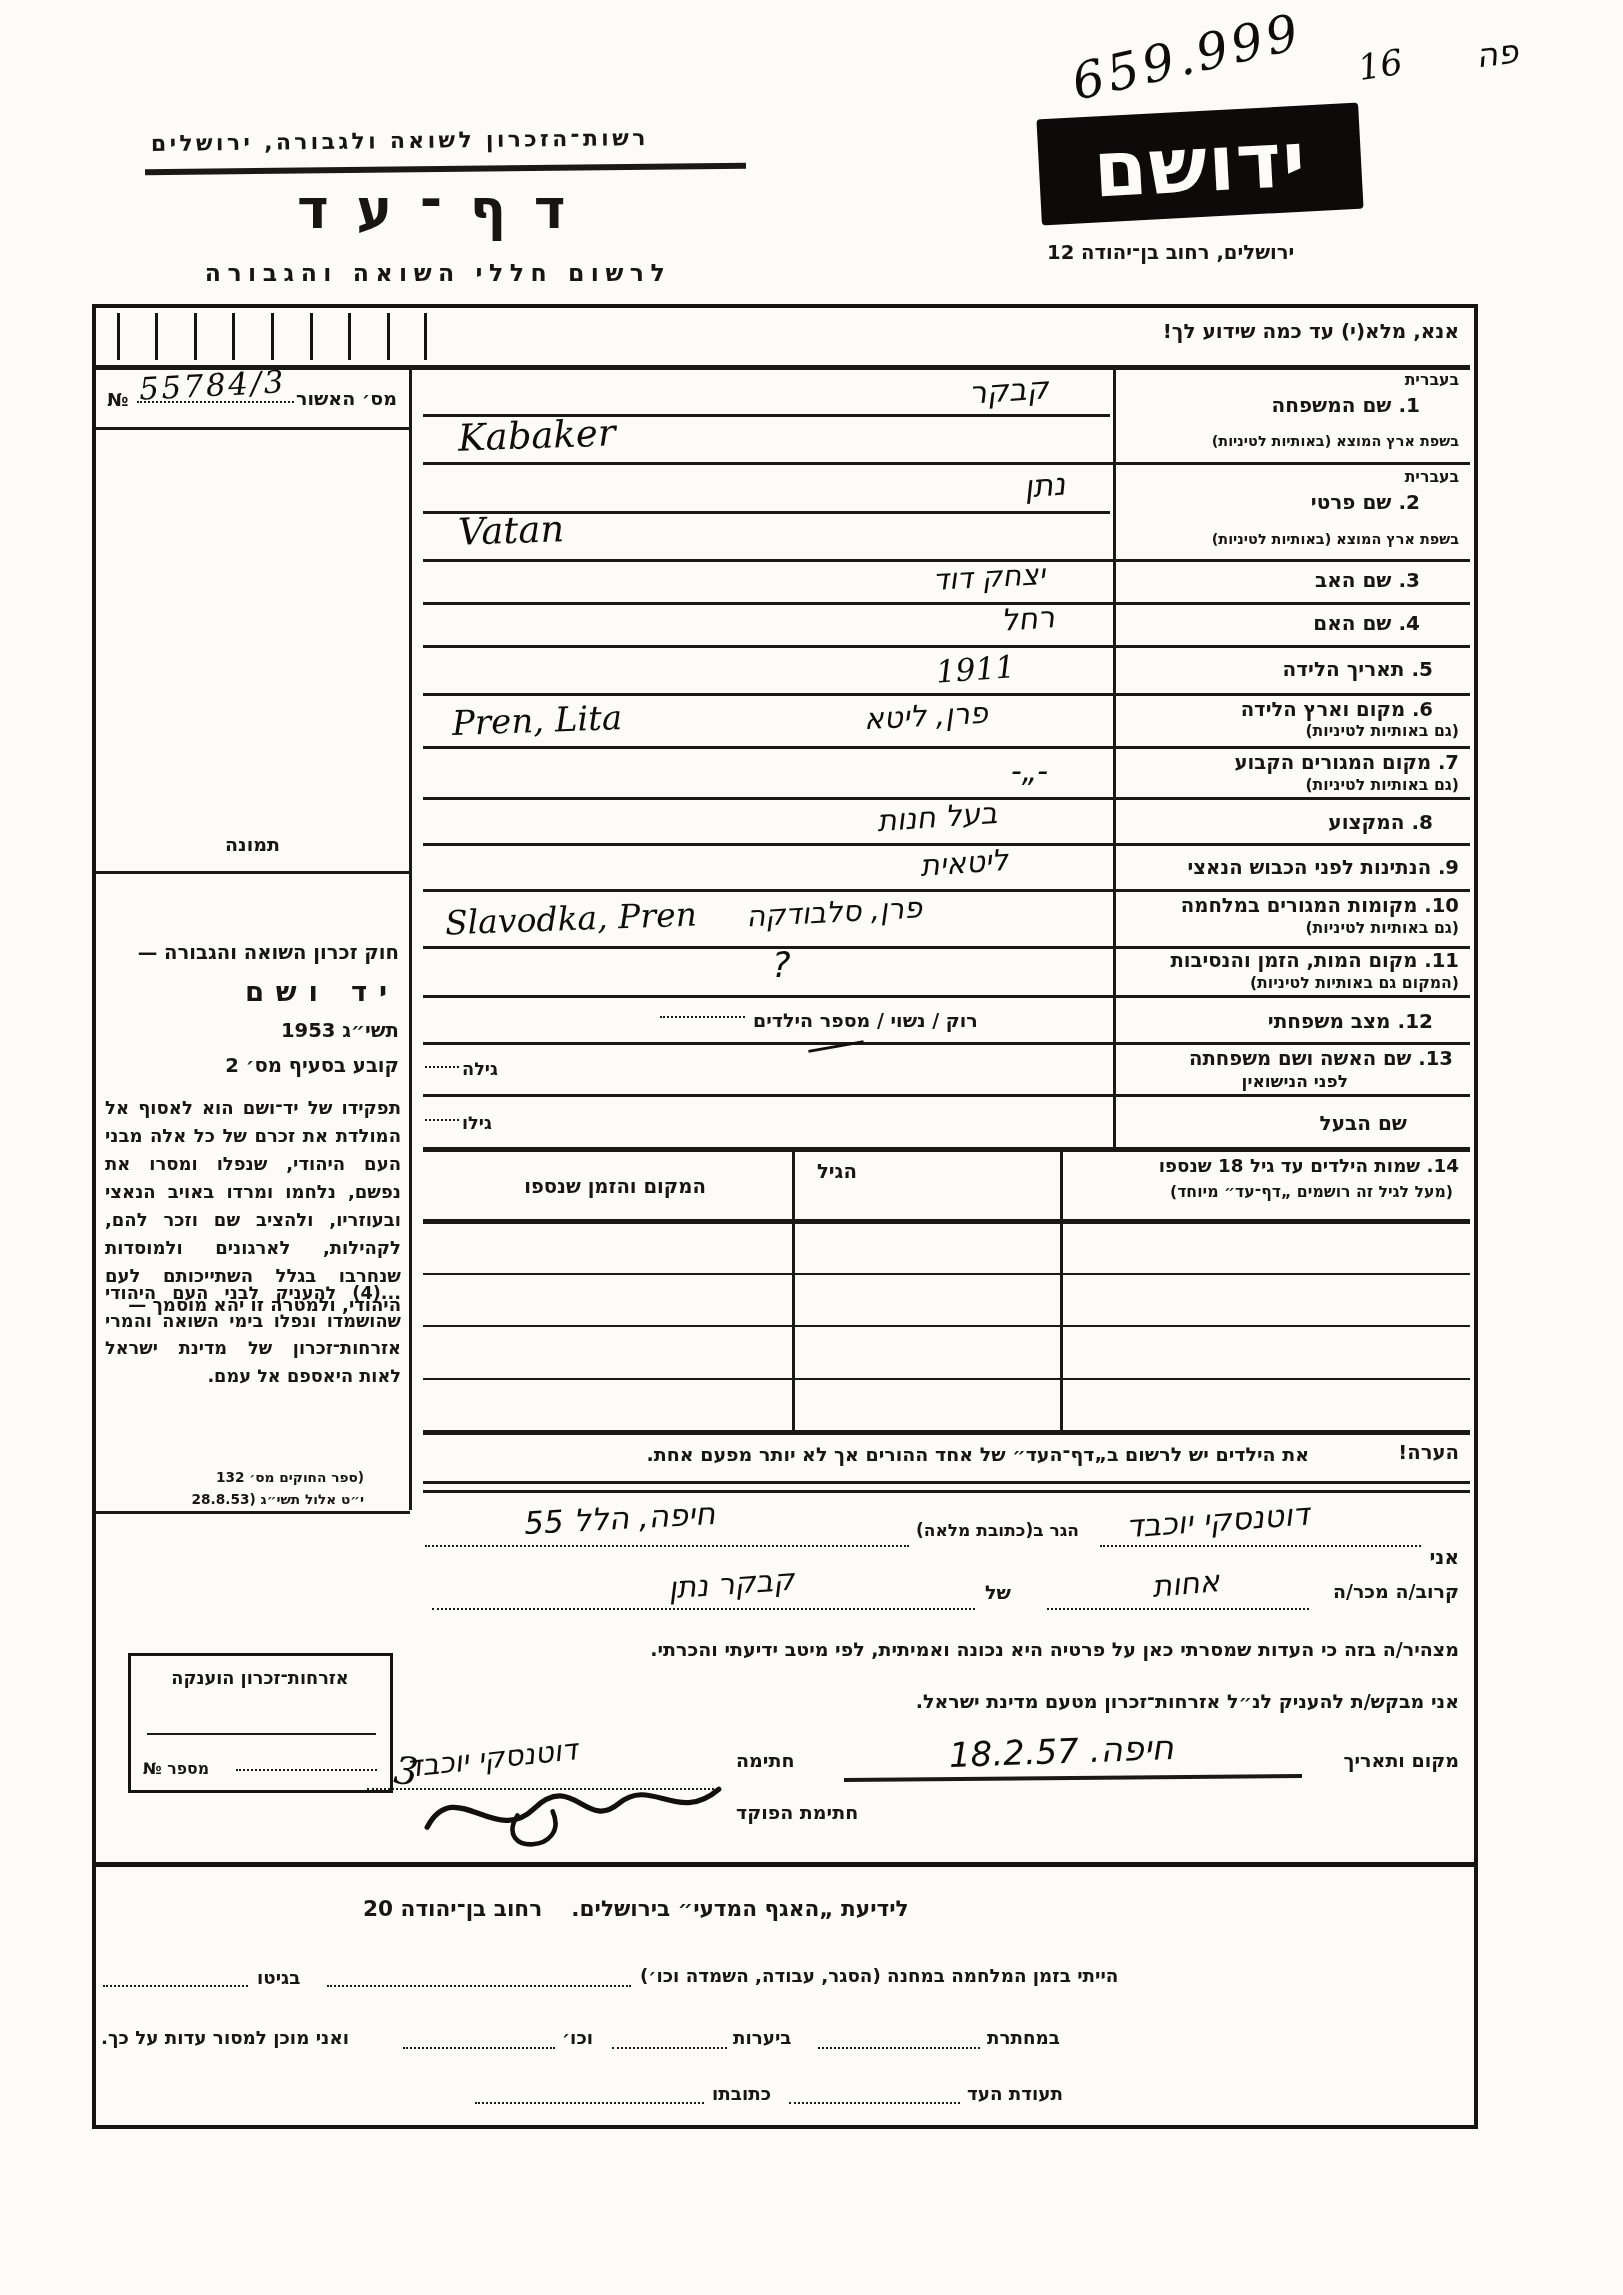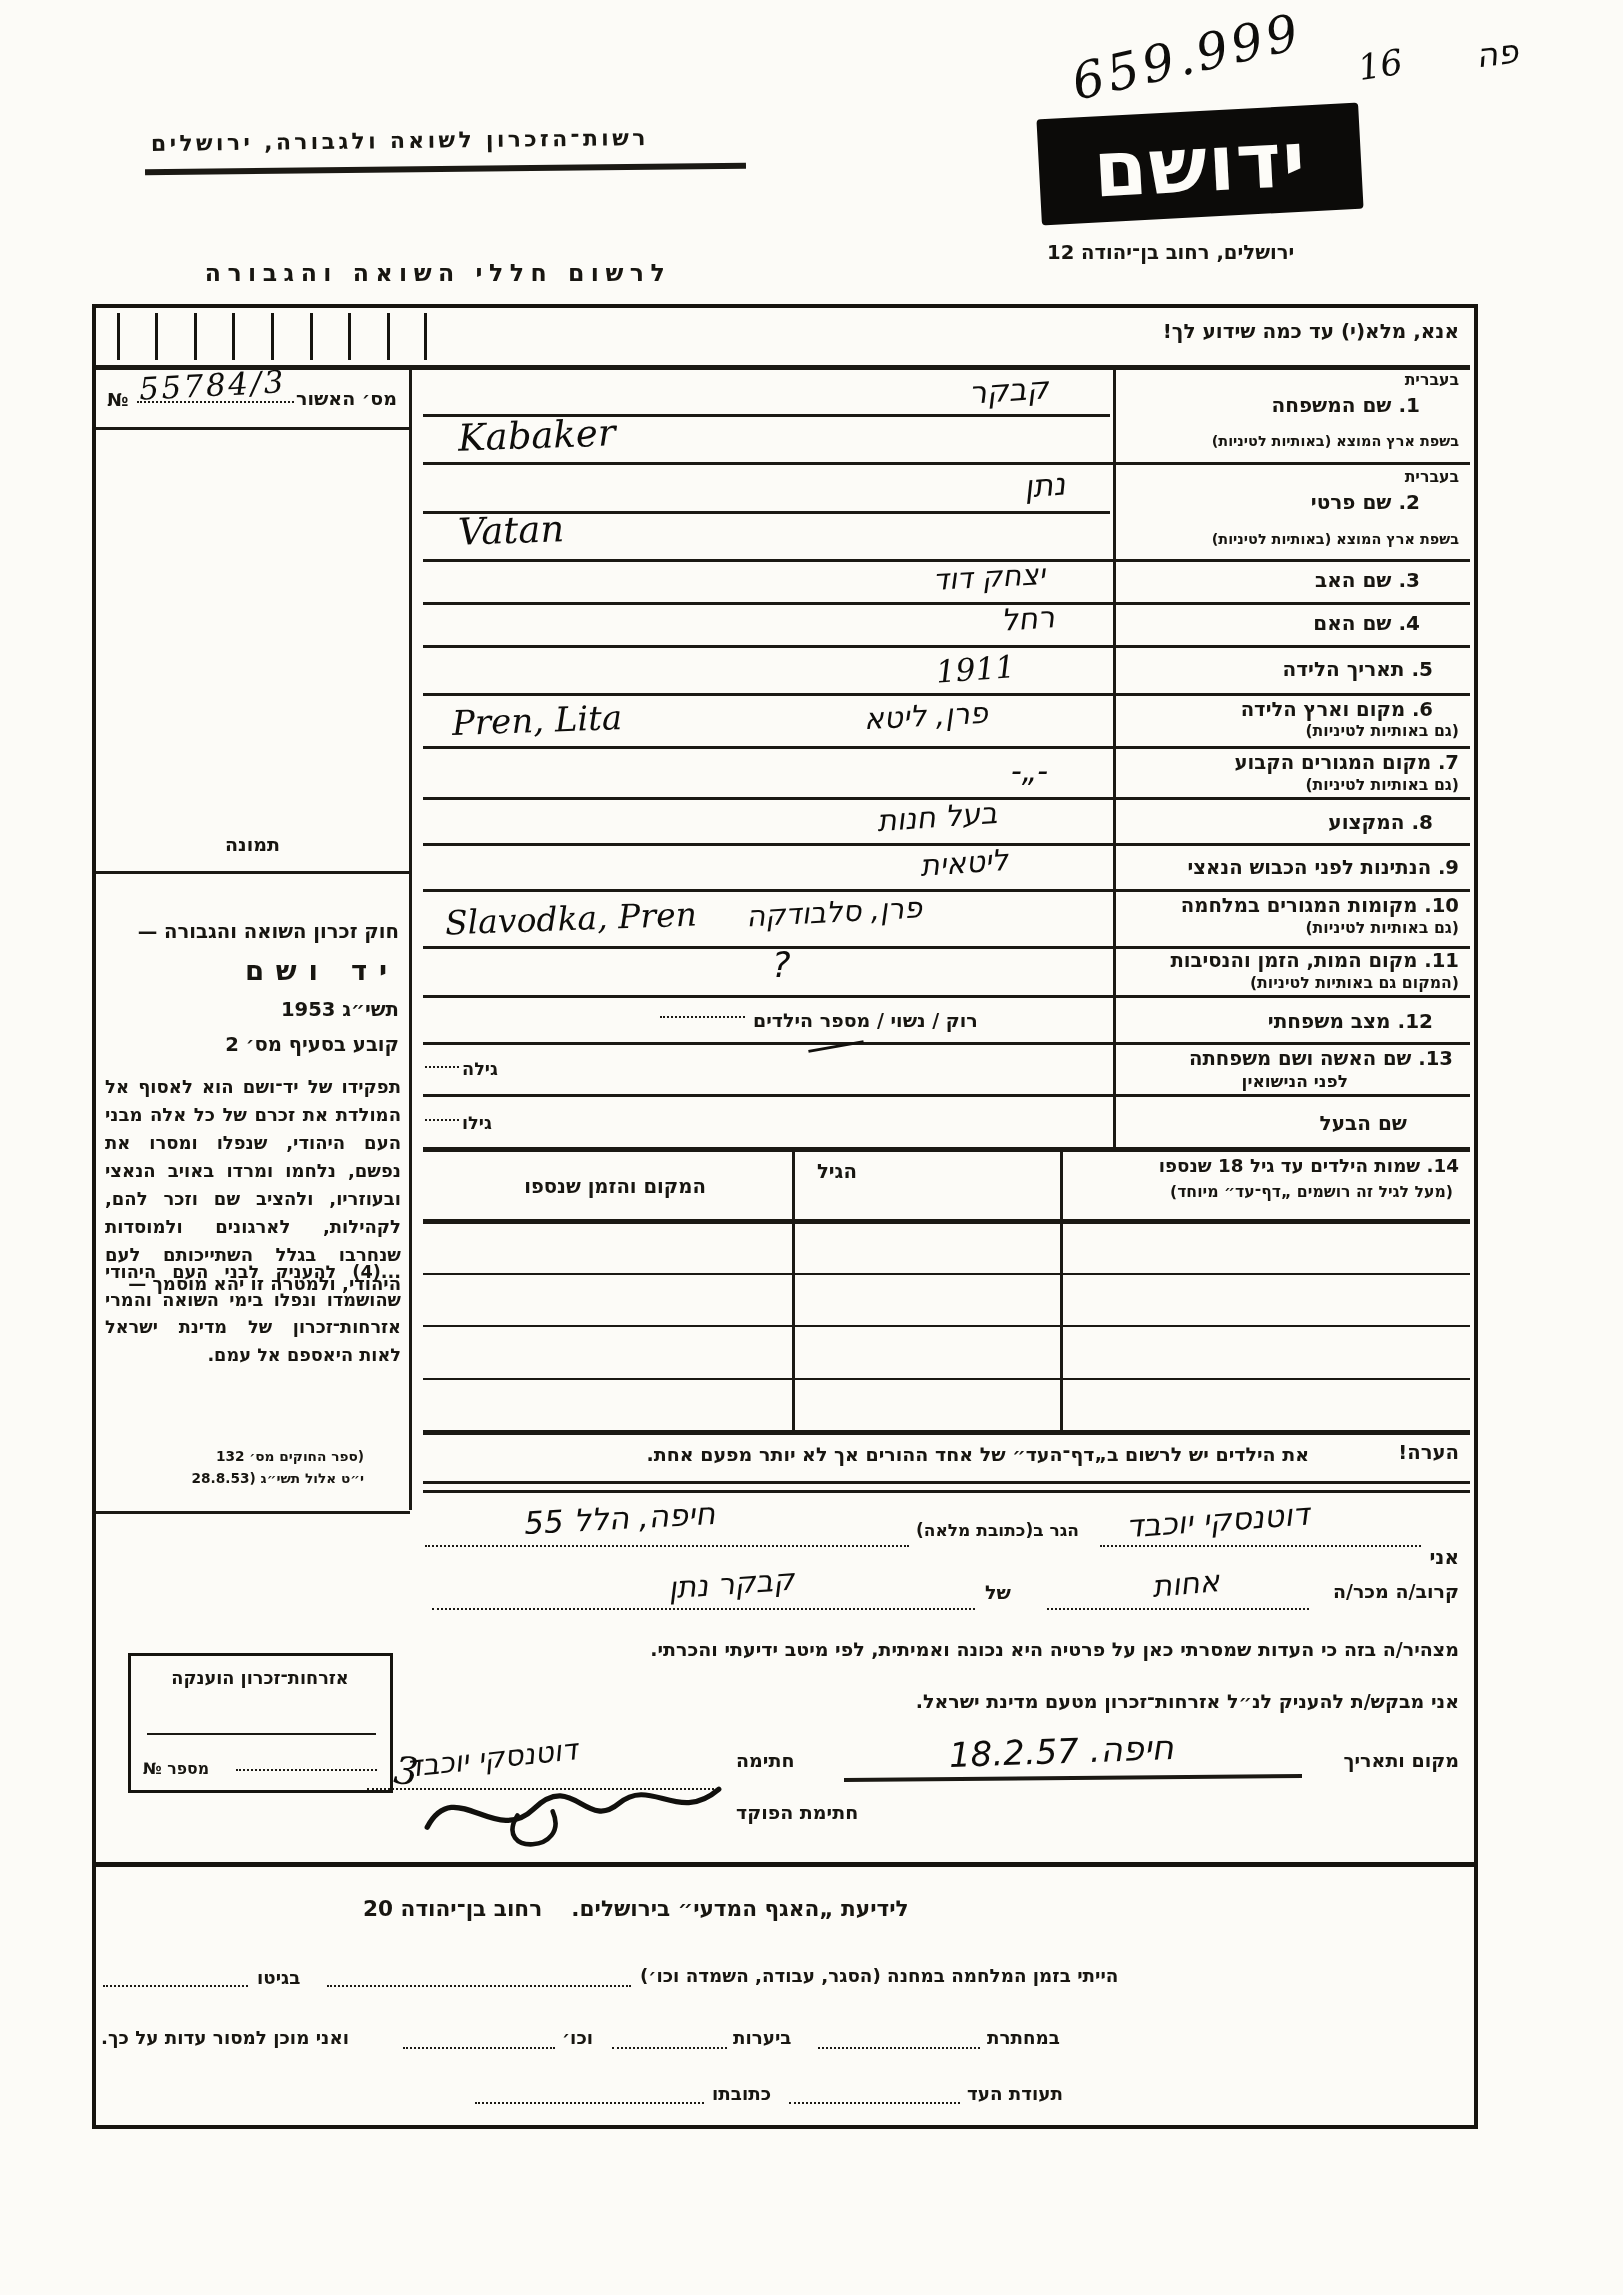--- a/index.html
+++ b/index.html
@@ -15,38 +15,39 @@
   .c{text-align:center;}
   .hw{position:absolute;white-space:nowrap;font-style:italic;font-weight:normal;color:#0e0d0b;}
   .hw-he{direction:rtl;}
   .hw-lat{font-family:"DejaVu Serif",serif;}
   .rule{position:absolute;background:#1b1914;height:2.6px;}
   .thick{height:4.6px;}
   .vrule{position:absolute;background:#1b1914;width:2.6px;}
   .dot{position:absolute;border-bottom:2.6px dotted #1b1914;height:0;}
   .box{position:absolute;border:4.6px solid #16140f;background:transparent;}
   .tick{position:absolute;width:3.3px;height:47px;background:#16140f;top:313px;}
-  .para{position:absolute;direction:rtl;text-align:right;font-weight:bold;color:#181611;}
+  .para{position:absolute;direction:rtl;text-align:right;font-weight:bold;color:#181611;margin-top:21px;}
   .logo{
     position:absolute;background:#0c0b09;color:#fdfcf8;
     display:flex;align-items:center;justify-content:center;
     transform:rotate(-3deg);border-radius:3.9px;
   }
 </style>
 </head>
 <body>
 
 <div class="page">
 
   <div class="hw hw-lat" style="left:1070px;top:27.5px;font-size:50px;transform:rotate(-13deg);letter-spacing:3.9px;">659.999</div>
   <div class="hw hw-lat" style="left:1358px;top:45px;font-size:35px;transform:rotate(-9deg);">16</div>
   <div class="hw hw-he" style="left:1476px;top:34px;font-size:33px;transform:rotate(-7deg);">פה</div>
 
   <div class="t" style="left:151px;top:128px;font-size:22px;letter-spacing:3.3px;transform:rotate(-0.7deg);">רשות־הזכרון לשואה ולגבורה, ירושלים</div>
   <div class="rule" style="left:145px;top:166px;width:601px;height:5.9px;transform:rotate(-0.6deg);"></div>
+  <div class="t c" style="left:216px;top:178px;width:458px;font-size:54px;letter-spacing:27.5px;">דף־עד</div>
   <div class="t c" style="left:196px;top:259px;width:484px;font-size:23.6px;letter-spacing:6.5px;">לרשום חללי השואה והגבורה</div>
 
   <div class="logo" style="left:1039px;top:111px;width:322px;height:106px;">
     <span style="font-weight:bold;font-size:77px;direction:rtl;letter-spacing:1.3px;">ידושם</span>
   </div>
   <div class="t" style="left:1047px;top:241px;font-size:19.6px;">ירושלים, רחוב בן־יהודה 12</div>
 
   <div class="box" style="left:92px;top:304px;width:1378px;height:1555px;"></div>
 
   <div class="t" style="right:164px;top:319px;font-size:20px;">אנא, מלא(י) עד כמה שידוע לך!</div>

